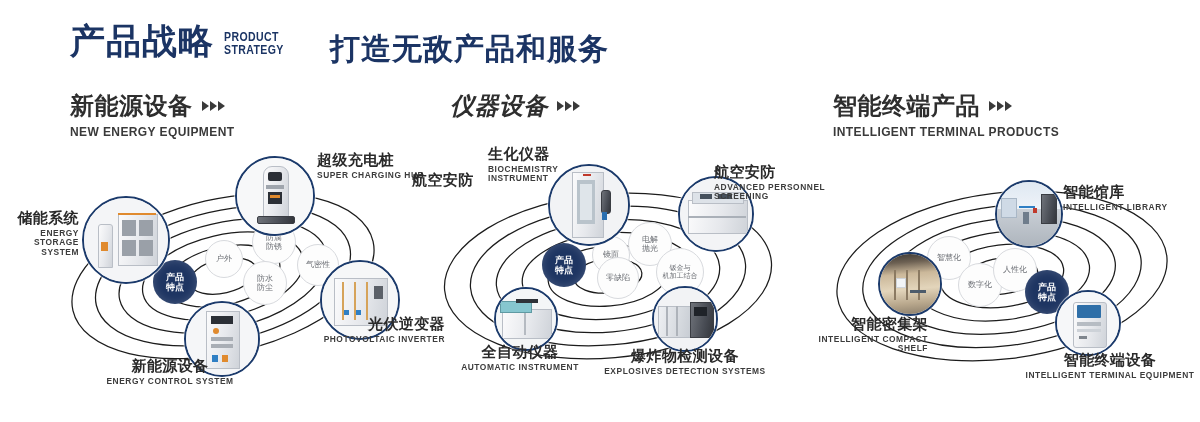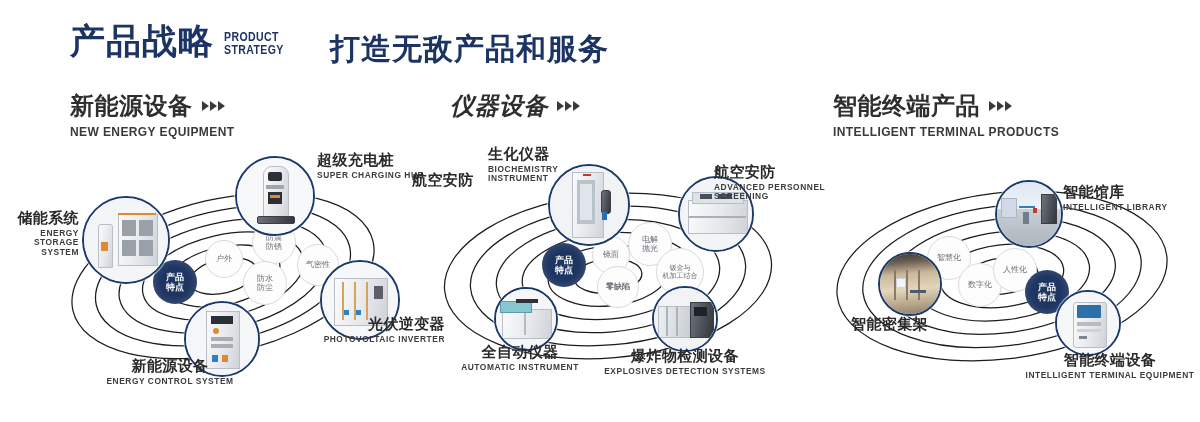--- a/index.html
+++ b/index.html
@@ -250,21 +250,21 @@
         <ellipse cx="188" cy="128" rx="138" ry="69" transform="rotate(-5 188 128)"></ellipse>
         <ellipse cx="188" cy="128" rx="164" ry="82" transform="rotate(-5 188 128)"></ellipse>
       </g>
     </svg>
 
     <div class="chip core" style="left:122px;top:95px;width:44px;height:44px;">产品
 特点</div>
     <div class="chip" style="left:172px;top:88px;width:36px;height:36px;">镜面</div>
     <div class="chip" style="left:208px;top:74px;width:42px;height:42px;">电解
 抛光</div>
-    <div class="chip" style="left:177px;top:118px;width:40px;height:40px;font-weight:bold;">零缺陷</div>
+    <div class="chip" style="left:177px;top:109px;width:40px;height:40px;">零缺陷</div>
     <div class="chip" style="left:236px;top:100px;width:46px;height:46px;font-size:7px;">钣金与
 机加工结合</div>
 
     <div class="lbl" style="left:-8px;top:24px;width:90px;">
       <div class="cn">航空安防</div>
     </div>
 
     <div class="node" style="left:128px;top:16px;width:78px;height:78px;">
       <div class="ph" style="background:#f2f3f5;">
         <div class="cab" style="left:22px;top:6px;width:30px;height:64px;"></div>
@@ -363,20 +363,22 @@
         <div class="wood"></div>
         <div class="stripe" style="left:14px;top:16px;width:1.5px;height:30px;background:#8b7a62;"></div>
         <div class="stripe" style="left:26px;top:16px;width:1.5px;height:30px;background:#8b7a62;"></div>
         <div class="stripe" style="left:38px;top:16px;width:1.5px;height:30px;background:#8b7a62;"></div>
         <div class="cab" style="left:16px;top:24px;width:8px;height:8px;background:#f2f4f6;border-color:#cfd4da;"></div>
         <div class="blu" style="left:30px;top:36px;width:16px;height:3px;background:#4c5b6b;"></div>
       </div>
     </div>
     <div class="lbl r" style="left:-82px;top:168px;width:200px;">
       <div class="cn">智能密集架</div>
+      <div class="en">INTELLIGENT COMPACT
+SHELF</div>
     </div>
 
     <div class="node" style="left:245px;top:142px;width:62px;height:62px;">
       <div class="ph" style="background:#f6f7f9;">
         <div class="cab" style="left:16px;top:10px;width:32px;height:44px;border-radius:3px;"></div>
         <div class="scr" style="left:20px;top:13px;width:24px;height:13px;background:#2f6fa8;border-radius:1px;"></div>
         <div class="stripe" style="left:20px;top:30px;width:24px;height:4px;background:#b6bcc3;"></div>
         <div class="stripe" style="left:20px;top:37px;width:24px;height:3px;background:#cdd2d8;"></div>
         <div class="accent" style="left:22px;top:44px;width:8px;height:3px;background:#7f868e;"></div>
       </div>

